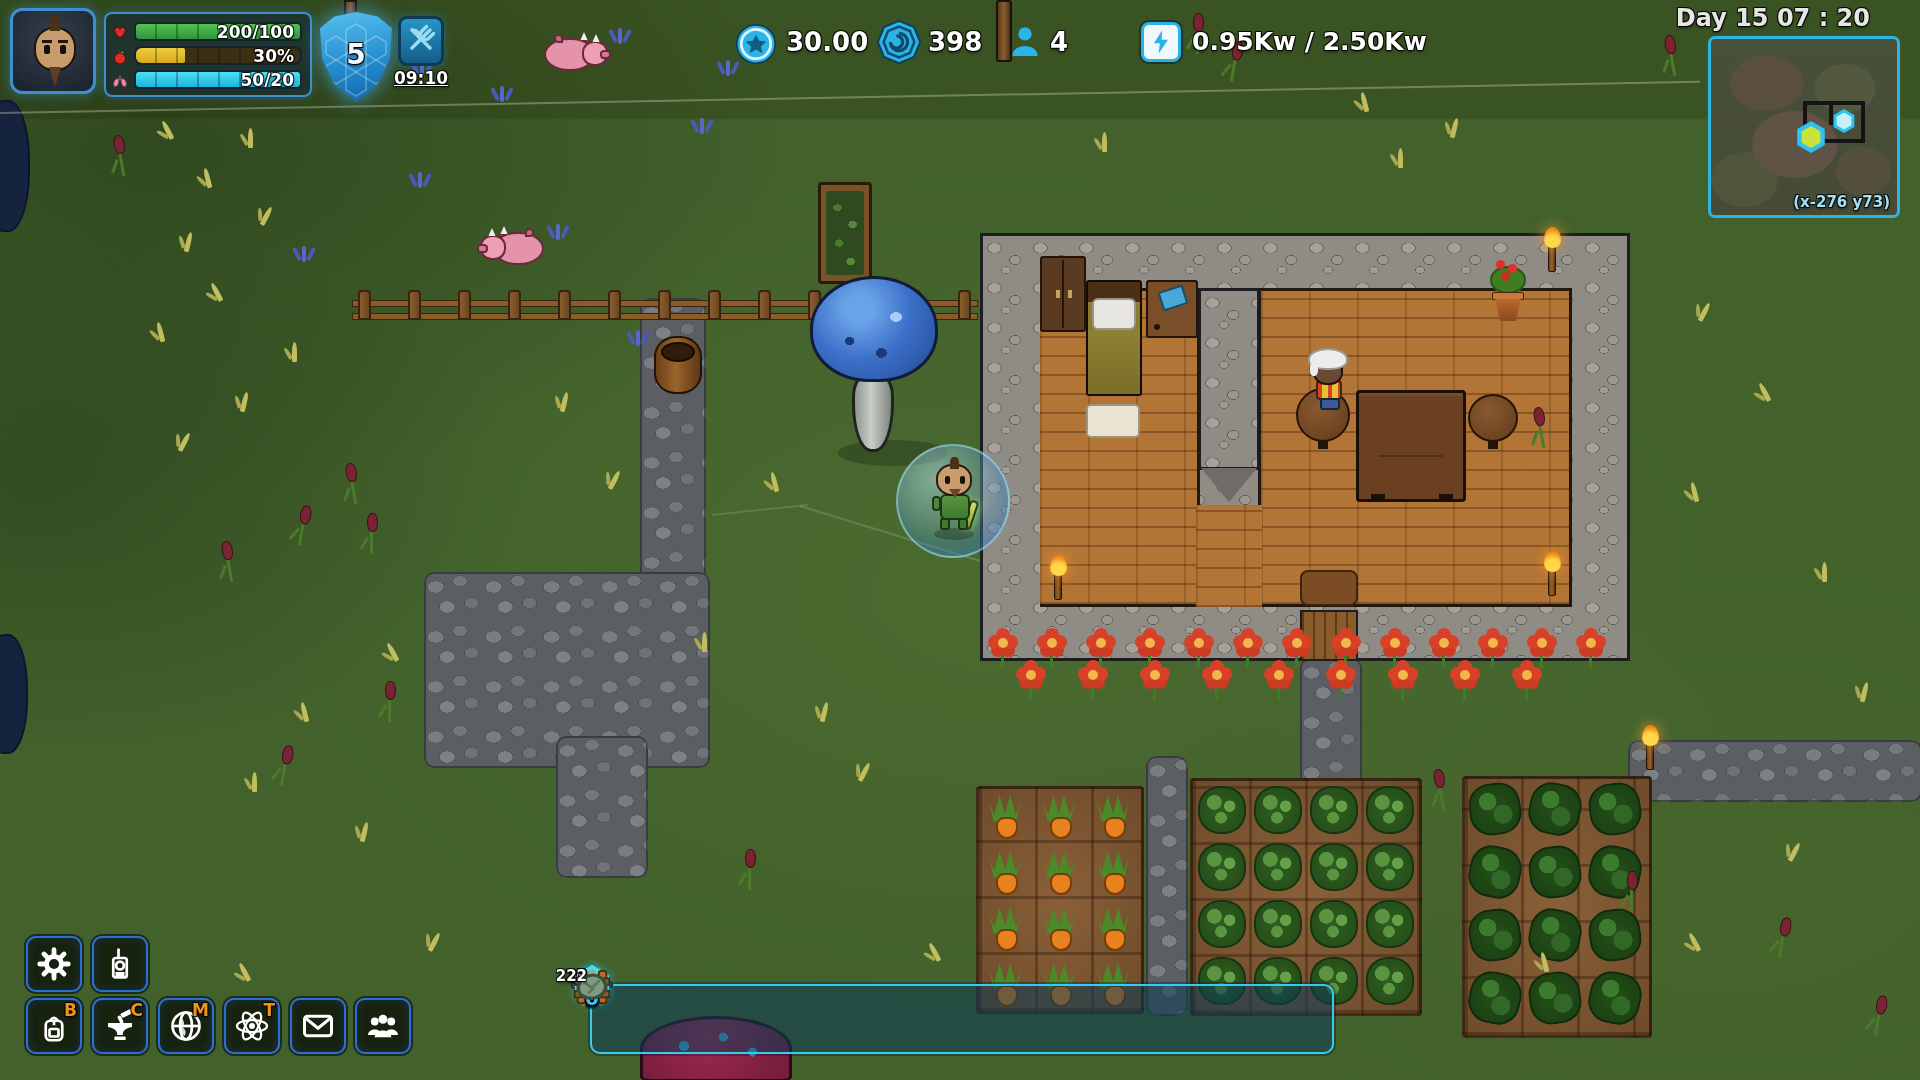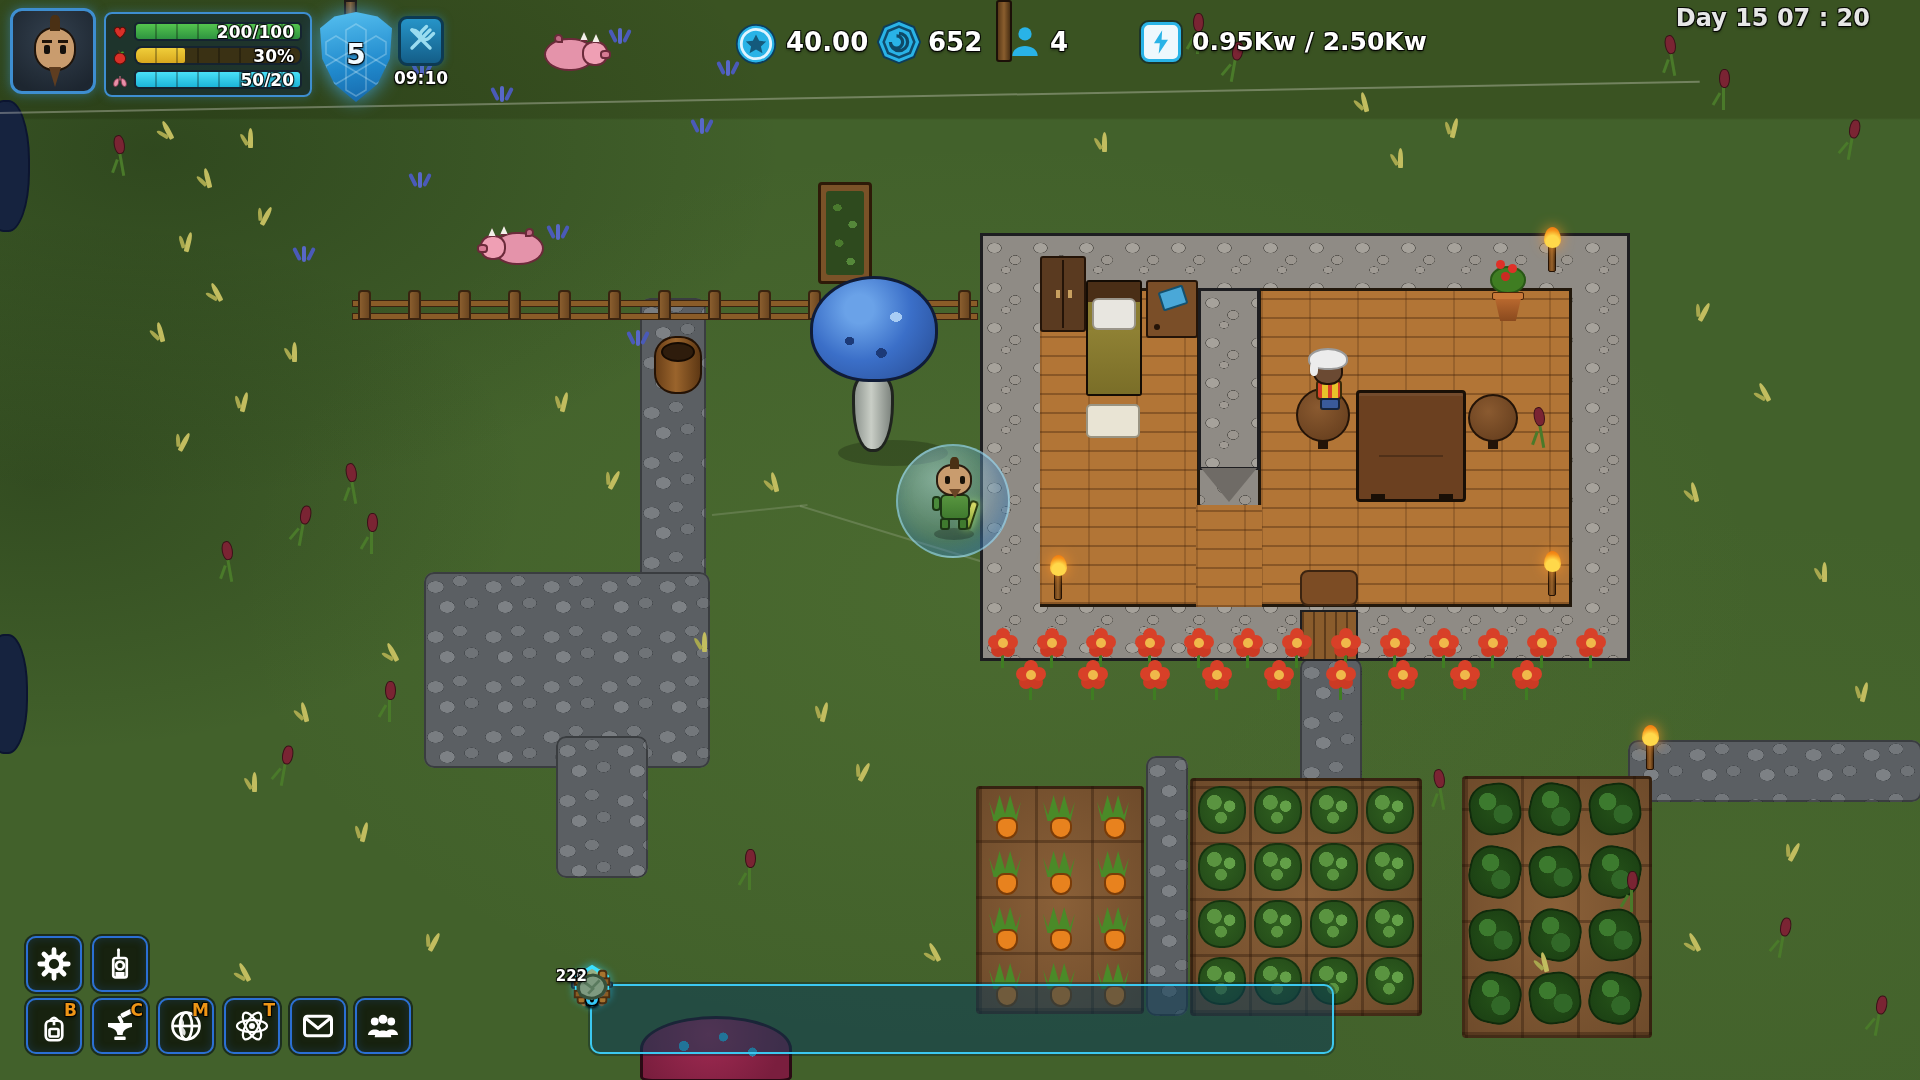--- a/index.html
+++ b/index.html
@@ -451,51 +451,61 @@
             <path d="M12 3 v18"></path>
             <path d="M8.5 3 v4.5 a3.5 3.5 0 0 0 7 0 V3"></path>
           </g>
         <g transform="rotate(-45 12 12)">
             <path d="M12 3 v18"></path>
             <path d="M12 3 q3.4 4 .2 8"></path>
           </g>
       </g>
     </svg>
   </div>
-  <div class="ot" style="left:386px;top:68px;width:70px;text-align:center;font:700 17px 'DejaVu Sans',sans-serif;color:#fff;z-index:50;">09:10</div>
+  <div class="ot" style="left:386px;top:68px;width:70px;text-align:center;font:700 17px 'DejaVu Sans',sans-serif;color:#fff;z-index:50;text-decoration:underline;">09:10</div>
 
   <svg viewBox="0 0 24 24" style="left:735px;top:23px;width:42px;height:42px;z-index:50;">
     <circle cx="12" cy="12" r="11" fill="#29b3e7" stroke="#0d3d5a"></circle>
       <circle cx="12" cy="12" r="8.4" fill="none" stroke="#dff4ff" stroke-width="1.6"></circle>
     <polygon points="12,6.5 13.8,10.2 17.8,10.6 14.8,13.4 15.7,17.3 12,15.2 8.3,17.3 9.2,13.4 6.2,10.6 10.2,10.2" fill="#145a7c"></polygon>
   </svg>
-  <div class="ot" style="left:786px;top:27px;font:700 26px 'DejaVu Sans',sans-serif;color:#fff;z-index:50;">40.00</div>
+  <div class="ot" style="left:786px;top:27px;font:700 26px 'DejaVu Sans',sans-serif;color:#fff;z-index:50;">30.00</div>
 
   <svg viewBox="0 0 24 24" style="left:876px;top:19px;width:46px;height:46px;z-index:50;">
     <polygon points="12,1 19.8,4.2 23,12 19.8,19.8 12,23 4.2,19.8 1,12 4.2,4.2" fill="#29b3e7" stroke="#0d3d5a"></polygon>
     <polygon points="12,4 17.7,6.3 20,12 17.7,17.7 12,20 6.3,17.7 4,12 6.3,6.3" fill="none" stroke="#0f4c6e" stroke-width="1.3"></polygon>
     <path d="M12 7.5 a4.5 4.5 0 1 1 -4.5 4.5 a3.2 3.2 0 1 0 3.2 -3.2" fill="none" stroke="#0e4a68" stroke-width="1.7"></path>
   </svg>
-  <div class="ot" style="left:928px;top:27px;font:700 26px 'DejaVu Sans',sans-serif;color:#fff;z-index:50;">652</div>
+  <div class="ot" style="left:928px;top:27px;font:700 26px 'DejaVu Sans',sans-serif;color:#fff;z-index:50;">398</div>
 
   <svg viewBox="0 0 24 24" style="left:1006px;top:22px;width:38px;height:38px;z-index:50;">
     <circle cx="12" cy="7.5" r="4.2" fill="#29b3e7"></circle>
       <path d="M4 21.5 c0-8.5 16-8.5 16 0 Z" fill="#29b3e7"></path>
   </svg>
   <div class="ot" style="left:1050px;top:27px;font:700 26px 'DejaVu Sans',sans-serif;color:#fff;z-index:50;">4</div>
 
   <div style="left:1141px;top:22px;width:40px;height:40px;border-radius:8px;border:3px solid #29b3e7;background:#eef8fd;box-shadow:0 0 0 2px rgba(8,30,45,.55);z-index:50;">
     <svg viewBox="0 0 24 24" style="left:3px;top:3px;width:28px;height:28px;">
       <polygon points="13,2 6,13 11,13 10,22 18,10 12.5,10" fill="#29b3e7"></polygon>
     </svg>
   </div>
   <div class="ot" style="left:1192px;top:27px;font:700 25px 'DejaVu Sans',sans-serif;color:#fff;z-index:50;">0.95Kw / 2.50Kw</div>
 
   <div class="ot" style="right:50px;top:4px;font:700 24px 'DejaVu Sans',sans-serif;color:#e6e6e6;z-index:50;">Day 15 07 : 20</div>
 
+  <div style="left:1708px;top:36px;width:192px;height:182px;border:3px solid #2cb4e4;border-radius:7px;overflow:hidden;z-index:50;background-color:#4c4c38;
+    background-image:radial-gradient(60px 45px at 30% 25%,#5a4f3e 0 60%,transparent 62%),radial-gradient(50px 40px at 72% 28%,#52593f 0 60%,transparent 62%),radial-gradient(70px 55px at 45% 60%,#5e5344 0 60%,transparent 62%),radial-gradient(45px 40px at 82% 75%,#55503c 0 60%,transparent 62%),radial-gradient(55px 45px at 18% 80%,#4e553b 0 60%,transparent 62%),linear-gradient(#49503a,#454b36);">
+    <div style="left:92px;top:62px;width:62px;height:42px;border:4px solid #141414;"></div>
+    <div style="left:118px;top:66px;width:4px;height:20px;background:#141414;"></div>
+    <div class="mkhex" style="left:84px;top:82px;width:32px;height:32px;background:#2cc4f4;"></div>
+    <div class="mkhex" style="left:89px;top:87px;width:22px;height:22px;background:#cbe23a;"></div>
+    <div class="mkhex" style="left:121px;top:70px;width:24px;height:24px;background:#2cc4f4;"></div>
+    <div class="mkhex" style="left:124.5px;top:73.5px;width:17px;height:17px;background:#c8f0fc;"></div>
+    <div class="ot" style="right:7px;bottom:4px;font:700 15px 'DejaVu Sans',sans-serif;color:#a4e2f6;">(x-276 y73)</div>
+  </div>
 
   <div class="mbtn" style="left:26px;top:936px;z-index:50;">
     <svg viewBox="0 0 24 24">
         <g stroke="#fff" stroke-width="3.2" stroke-linecap="round" fill="none">
           <circle cx="12" cy="12" r="5"></circle>
           <path d="M12 2.5v2.8M12 18.7v2.8M2.5 12h2.8M18.7 12h2.8M5.3 5.3l2 2M16.7 16.7l2 2M5.3 18.7l2-2M16.7 7.3l2-2"></path>
         </g>
       </svg>
   </div>
   <div class="mbtn" style="left:92px;top:936px;z-index:50;">

